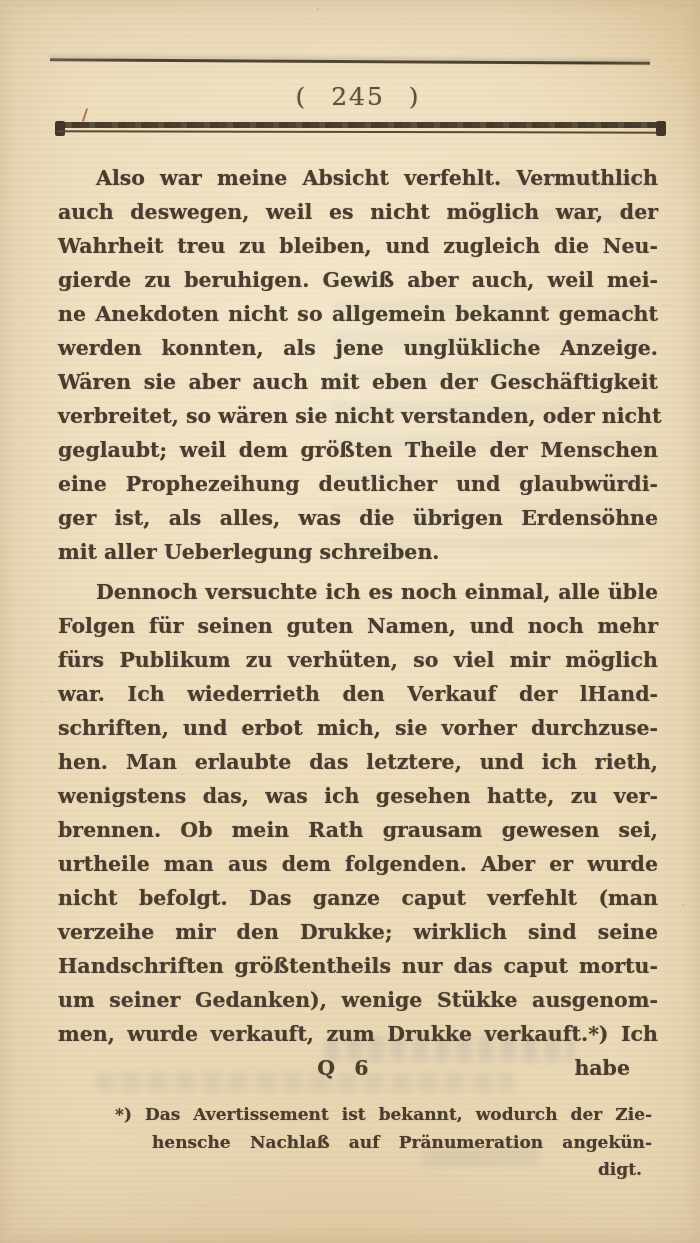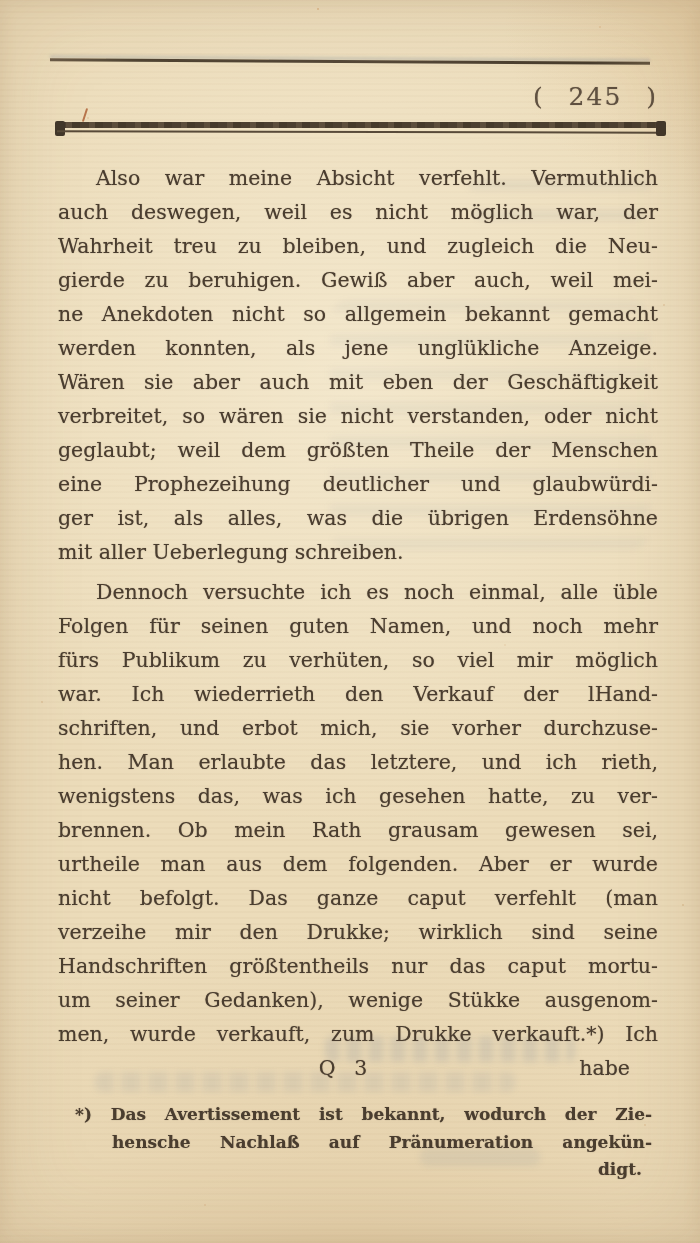--- a/index.html
+++ b/index.html
@@ -65,45 +65,45 @@
   }
   .double-rule::before{left:-2px;}
   .double-rule::after{right:-3px;}
   .red-slash{
     position:absolute;left:84px;top:108px;width:2px;height:14px;
     background:rgba(165,82,38,0.75);transform:rotate(18deg);border-radius:1px;
   }
   
   .page-number{
     position:absolute;left:58px;top:82px;width:600px;
-    text-align:right;font-size:25px;color:#5f5040;
+    text-align:center;font-size:25px;color:#5f5040;
     letter-spacing:2px;word-spacing:14px;
     text-shadow:0 0 1px rgba(95,80,64,0.5);
   }
   .main-text{
     position:absolute;left:58px;top:161px;width:600px;
-    color:#4a3d2f;font-size:20.5px;font-weight:400;
+    color:#4a3d2f;font-size:20.5px;font-weight:700;
     text-shadow:0 0 1px rgba(74,61,47,0.55);
   }
   .tl{
     height:34px;line-height:34px;white-space:nowrap;
     text-align:justify;text-align-last:justify;overflow:visible;
   }
   .tl.indent{padding-left:38px;}
   .tl.parend{text-align-last:left;}
   .para2{margin-top:6px;}
   .catchword-row{position:relative;height:34px;line-height:34px;}
   .sig{position:absolute;left:243px;width:90px;text-align:center;letter-spacing:6px;}
   .cw{position:absolute;right:28px;}
   .footnote{
     position:absolute;left:75px;top:1101px;width:577px;
     color:#4a3d2f;font-size:17px;font-weight:700;
     text-shadow:0 0 1px rgba(74,61,47,0.5);
   }
-  .fl{height:27.5px;line-height:27.5px;white-space:nowrap;text-align:justify;text-align-last:justify;}
+  .fl{height:27.5px;line-height:27.5px;white-space:nowrap;text-align:justify;text-align-last:justify;margin-left:40px;}
   .fl.cont{padding-left:37px;}
   .fl.last{text-align-last:right;padding-right:10px;}
 </style>
 </head>
 <body>
 
 <div class="paper">
   <div class="bleed b3"></div>
   <div class="bleed b4"></div>
   <div class="bleed b1"></div>
@@ -145,21 +145,21 @@
       <div class="tl">wenigstens das, was ich gesehen hatte, zu ver-</div>
       <div class="tl">brennen. Ob mein Rath grausam gewesen sei,</div>
       <div class="tl">urtheile man aus dem folgenden. Aber er wurde</div>
       <div class="tl">nicht befolgt. Das ganze caput verfehlt (man</div>
       <div class="tl">verzeihe mir den Drukke; wirklich sind seine</div>
       <div class="tl">Handschriften größtentheils nur das caput mortu-</div>
       <div class="tl">um seiner Gedanken), wenige Stükke ausgenom-</div>
       <div class="tl">men, wurde verkauft, zum Drukke verkauft.*) Ich</div>
     </div>
     <div class="catchword-row">
-      <span class="sig">Q 3</span>
+      <span class="sig">Q 6</span>
       <span class="cw">habe</span>
     </div>
   </div>
 
   <div class="footnote">
     <div class="fl">*) Das Avertissement ist bekannt, wodurch der Zie-</div>
     <div class="fl cont">hensche Nachlaß auf Pränumeration angekün-</div>
     <div class="fl last">digt.</div>
   </div>
 

